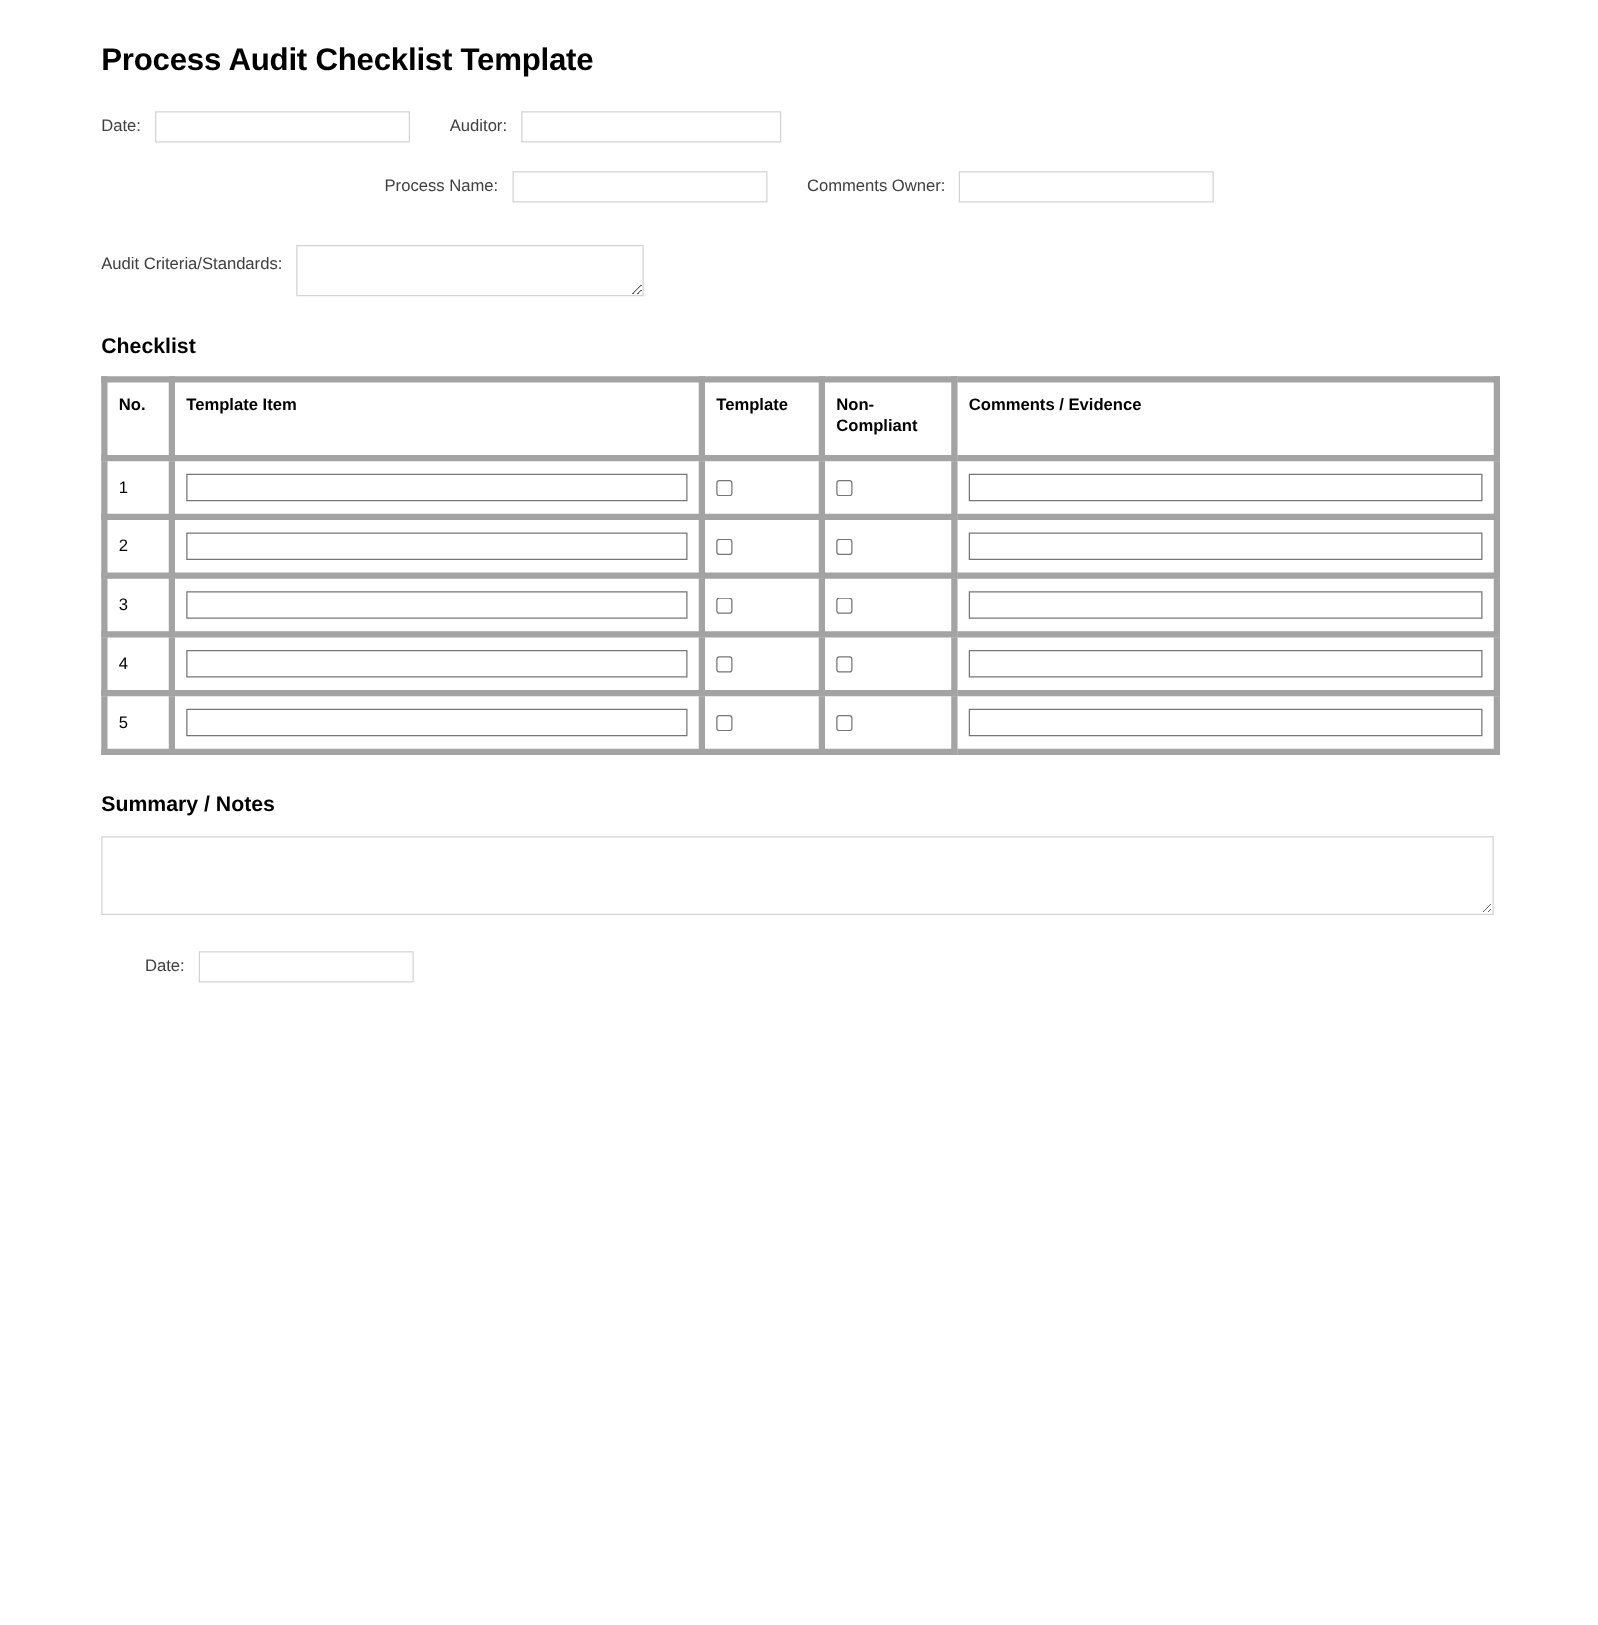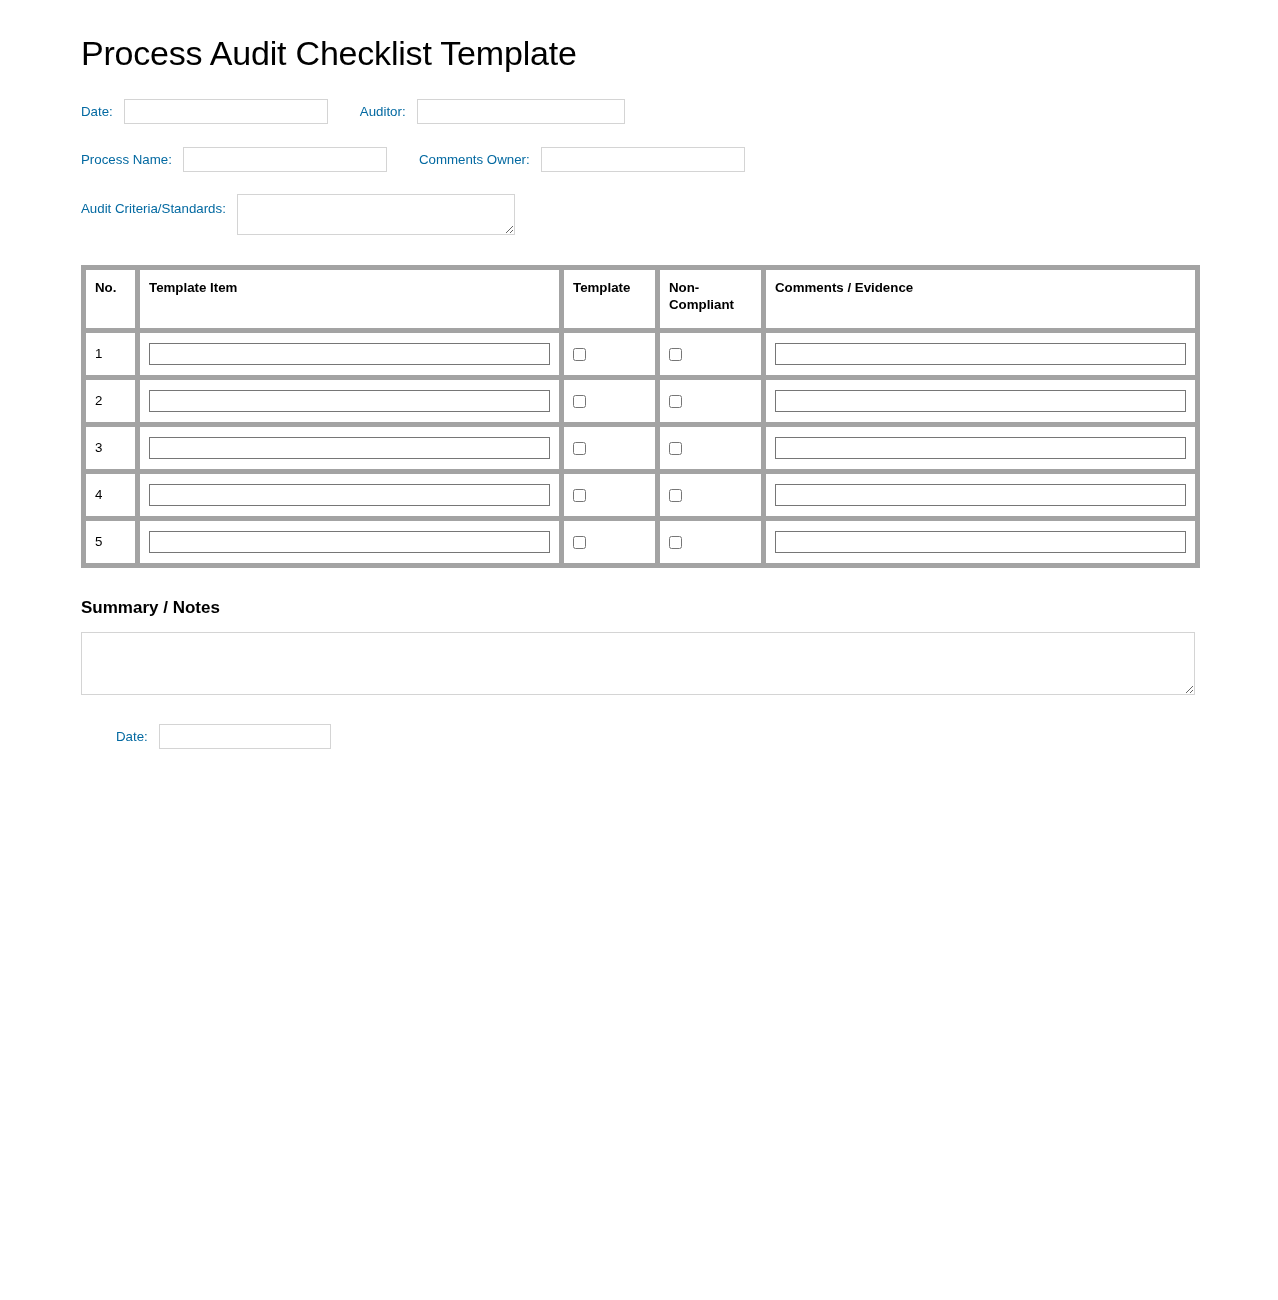--- a/index.html
+++ b/index.html
@@ -15,51 +15,51 @@
     width: 1278px;
     height: 1300px;
     overflow: hidden;
   }
   .page {
     padding: 34px 80px 0 81px;
     box-sizing: border-box;
   }
 
   h1.doc-title {
-    font-size: 34px;
-    font-weight: normal;
+    font-size: 25px;
+    font-weight: bold;
     margin: 0 0 26px 0;
     letter-spacing: -0.2px;
     line-height: 1.15;
   }
 
   h2.section-title {
     font-size: 17px;
     font-weight: bold;
     margin: 0 0 14px 0;
     line-height: 1.2;
   }
 
   .meta-row {
     display: flex;
     align-items: center;
     margin-bottom: 23px;
   }
-  .meta-row.second { margin-bottom: 22px; }
+  .meta-row.second { margin-bottom: 34px; justify-content: center; }
   .meta-row.third  { margin-bottom: 30px; align-items: center; }
 
   .field {
     display: flex;
     align-items: center;
   }
   .field.top { align-items: flex-start; }
 
   .field-label {
     font-size: 13.3px;
-    color: #0369a1;
+    color: #404040;
     white-space: nowrap;
     line-height: 1.2;
   }
   .field.top .field-label { padding-top: 7px; }
 
   input.txt {
     font-family: "Liberation Sans", "DejaVu Sans", sans-serif;
     font-size: 13.3px;
     color: #000;
     border: 1px solid #d4d4d4;
@@ -201,20 +201,21 @@
     </div>
   </div>
 
   <div class="meta-row third">
     <div class="field top">
       <span class="field-label">Audit Criteria/Standards:</span>
       <textarea class="ta w-criteria" style=""></textarea>
     </div>
   </div>
 
+  <h2 class="section-title">Checklist</h2>
 
   <table class="checklist">
     <colgroup>
       <col class="col-no">
       <col class="col-item">
       <col class="col-comp">
       <col class="col-noncomp">
       <col class="col-comments">
     </colgroup>
     <thead>

